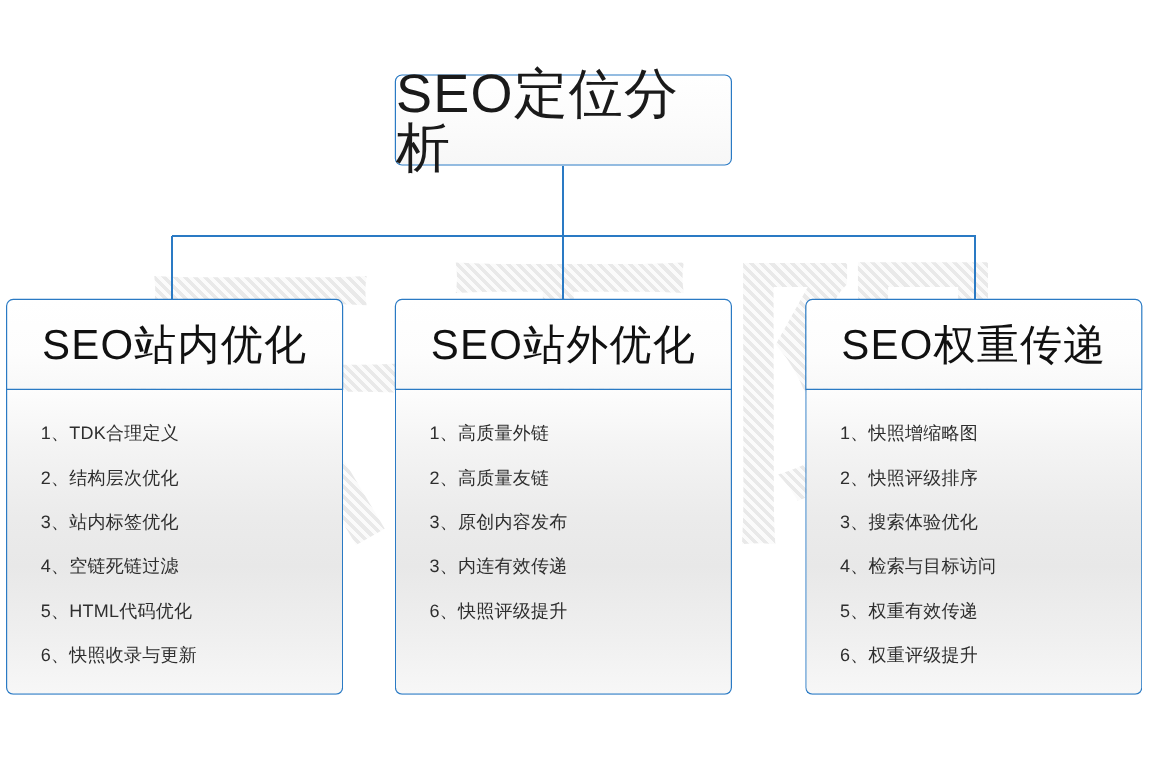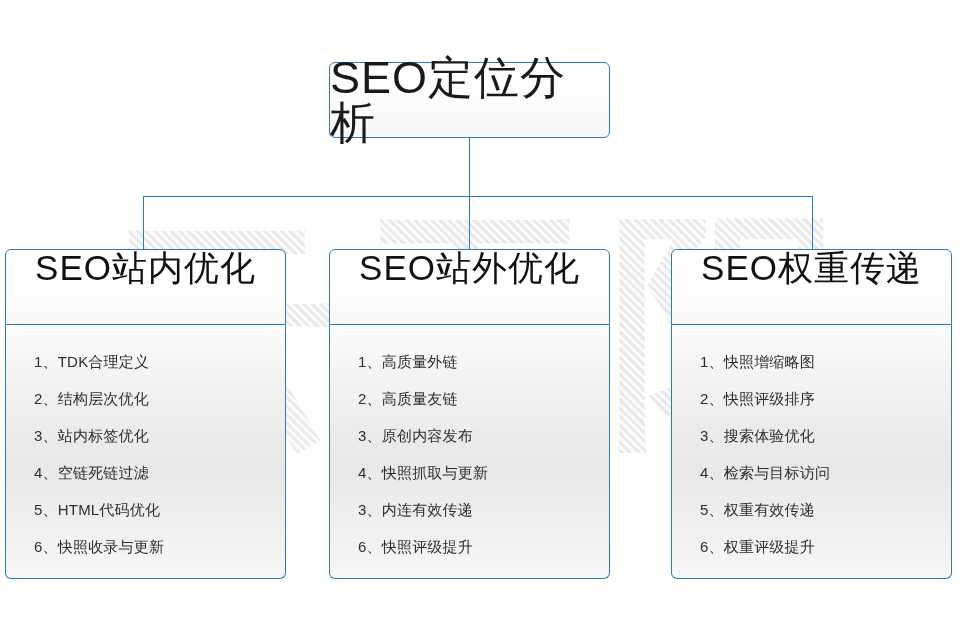--- a/index.html
+++ b/index.html
@@ -101,21 +101,21 @@
     box-sizing: border-box;
     position: absolute;
     left: 0;
     top: 0;
     width: 281px;
     height: 76px;
     border: 1px solid #2a7ac4;
     border-radius: 6px 6px 0 0;
     background: linear-gradient(to bottom, #ffffff 0%, #fdfdfd 60%, #f8f8f8 100%);
     display: flex;
-    align-items: flex-start;
+    align-items: center;
     justify-content: center;
     z-index: 3;
   }
   .branch-head .head-title {
     font-size: 35px;
     color: #111111;
     letter-spacing: 1px;
     line-height: 1;
     white-space: nowrap;
   }
@@ -198,21 +198,20 @@
 
   <div class="node branch" id="branch-1">
     <div class="branch-head">
       <span class="head-title">SEO站外优化</span>
     </div>
     <div class="branch-body">
       <ul class="branch-list">
         <li>1、高质量外链</li>
         <li>2、高质量友链</li>
         <li>3、原创内容发布</li>
-        <li>4、快照抓取与更新</li>
         <li>3、内连有效传递</li>
         <li>6、快照评级提升</li>
       </ul>
     </div>
   </div>
 
   <div class="node branch" id="branch-2">
     <div class="branch-head">
       <span class="head-title">SEO权重传递</span>
     </div>

